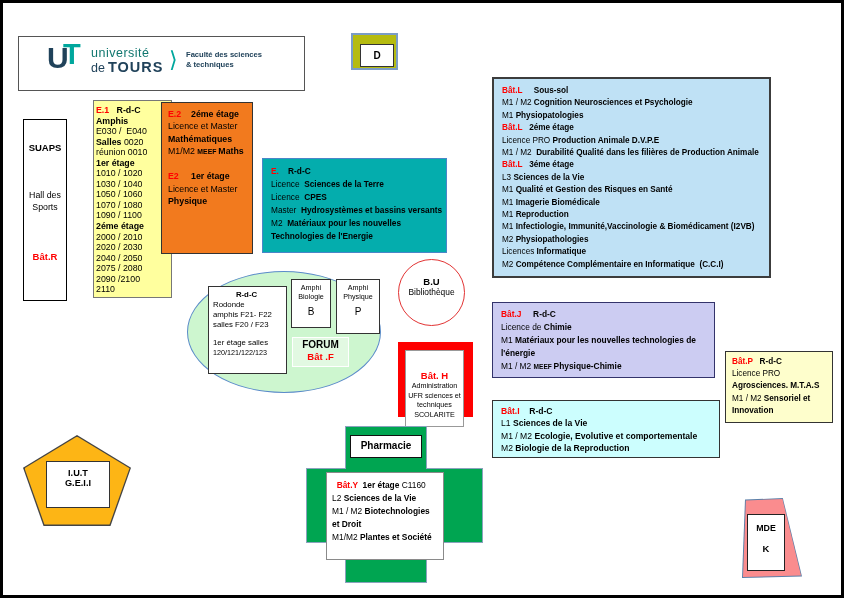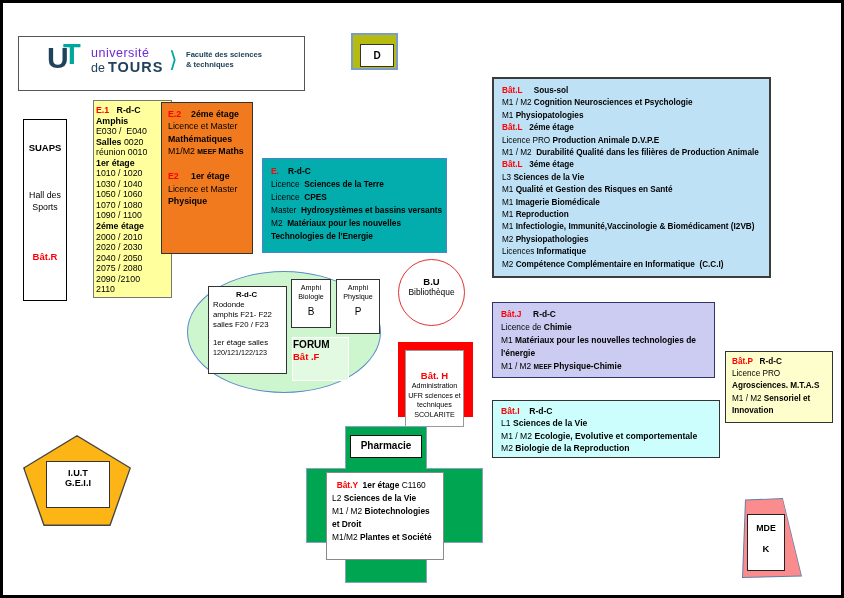--- a/index.html
+++ b/index.html
@@ -9,21 +9,21 @@
   .line{white-space:pre;min-height:1em;}
   .sp-n{font-weight:normal;}
   .sp-b{font-weight:bold;}
   .sp-rb{font-weight:bold;color:#FF0000;}
   .sp-m{font-weight:bold;font-size:78%;}
 
   
   .logo-box{left:15px;top:33px;width:285px;height:53px;background:#fff;border:1.5px solid #555;}
   .logo-u{position:absolute;left:28px;top:4px;font-size:30px;font-weight:bold;color:#20425A;}
   .logo-t{position:absolute;left:44px;top:1px;font-size:29px;font-weight:bold;color:#00A79D;}
-  .logo-uni{position:absolute;left:72px;top:9px;font-size:12.5px;color:#6d28d9;letter-spacing:.5px;}
+  .logo-uni{position:absolute;left:72px;top:9px;font-size:12.5px;color:#0f766e;letter-spacing:.5px;}
   .logo-de{position:absolute;left:72px;top:24px;font-size:12.5px;color:#20425A;}
   .logo-tours{position:absolute;left:89px;top:22px;font-size:14.5px;font-weight:bold;color:#20425A;letter-spacing:1px;}
   .logo-chev{position:absolute;left:150px;top:10px;font-size:22px;color:#00A79D;font-weight:normal;}
   .faculty{position:absolute;left:167px;top:13px;font-size:7.6px;font-weight:bold;color:#20425A;line-height:10px;}
 
   
   .d-box{left:348px;top:30px;width:47px;height:37px;background:#B5BB10;border:2px solid #7a9cc6;box-sizing:border-box;}
   .d-inner{position:absolute;left:7px;top:9px;width:32px;height:21px;background:#fff;border:1.2px solid #333;
            font-size:10px;font-weight:bold;text-align:center;line-height:21px;}
 
@@ -58,22 +58,22 @@
       font-size:7.8px;line-height:10px;padding:3px 0 0 4px;box-sizing:border-box;}
   .rod-title{text-align:center;font-weight:bold;padding-right:6px;}
   .rod-b{font-weight:normal;}
   .rod-small{font-size:7.2px;}
   .rod-gap{height:8px;}
   .amphi{background:#fff;border:1px solid #333;text-align:center;font-size:7.2px;line-height:8.6px;
       box-sizing:border-box;padding-top:4px;}
   .amphi-bio{left:288px;top:276px;width:40px;height:49px;}
   .amphi-phy{left:333px;top:276px;width:44px;height:55px;}
   .amphi-letter{margin-top:7px;font-size:10px;}
-  .forum-label{left:289px;top:334px;width:57px;height:44px;background:#E2F9E2;border:1px solid #fff;
-      text-align:left;box-sizing:border-box;padding-top:1px;}
+  .forum-label{left:289px;top:334px;width:57px;height:30px;background:#E2F9E2;border:1px solid #fff;
+      text-align:center;box-sizing:border-box;padding-top:1px;}
   .forum-title{font-size:10px;font-weight:bold;}
   .forum-bat{font-size:9.5px;font-weight:bold;color:#FF0000;margin-top:1px;}
 
   
   .bu{left:395px;top:256px;width:67px;height:67px;border:1.6px solid #E23333;border-radius:50%;
       background:#fff;text-align:center;box-sizing:border-box;}
   .bu-title{margin-top:16px;font-size:9.5px;font-weight:bold;}
   .bu-sub{font-size:8.4px;}
 
   

